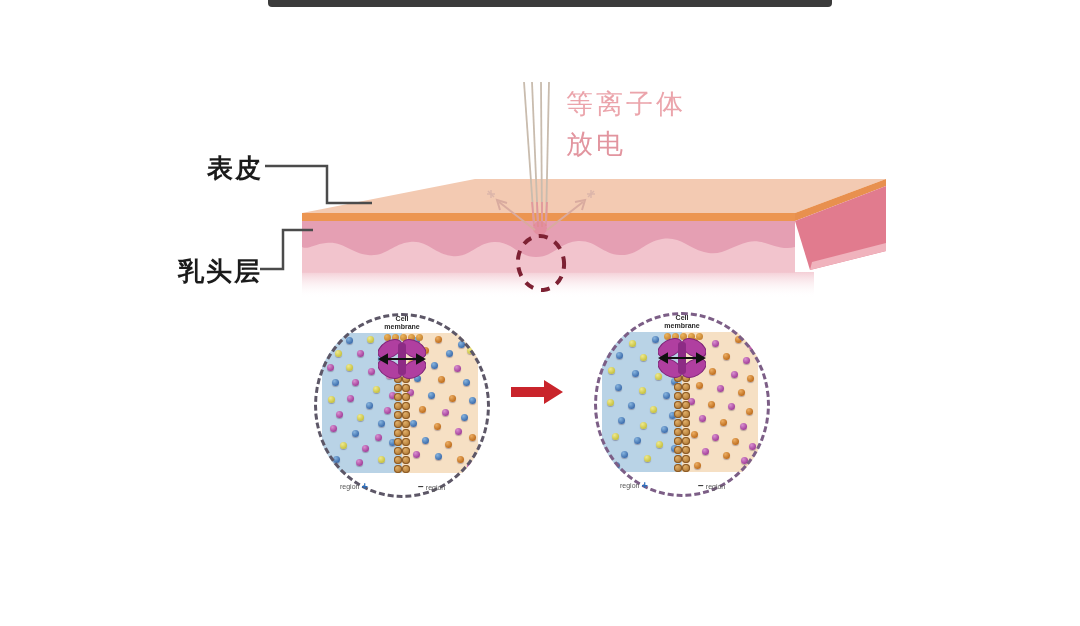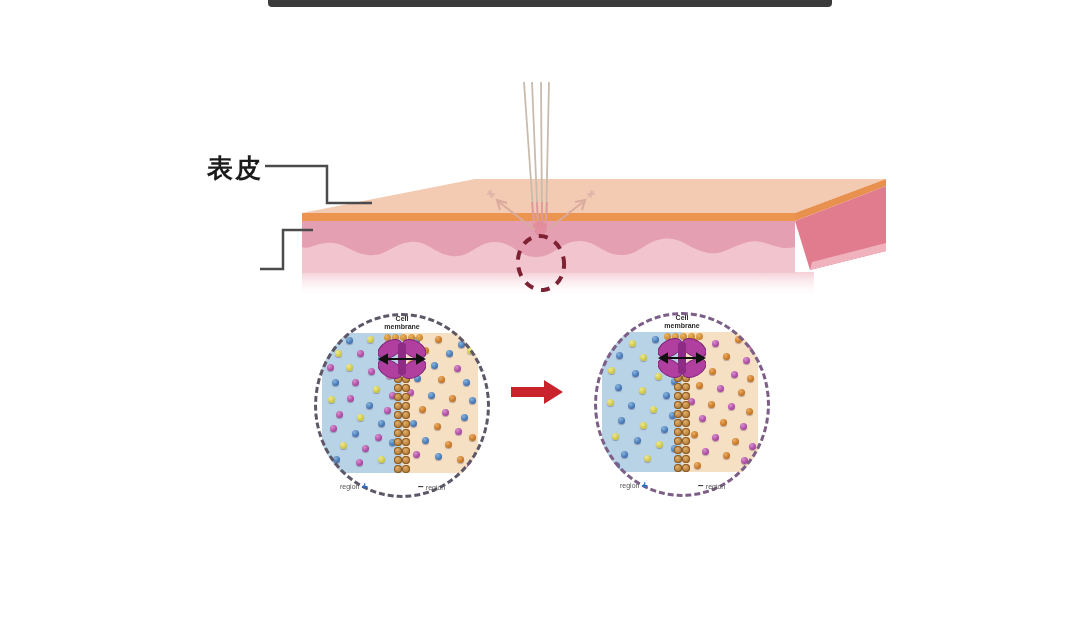--- a/index.html
+++ b/index.html
@@ -108,21 +108,26 @@
 
     <g stroke="#4b4b4b" stroke-width="2.5" fill="none">
       <polyline points="265,166 327,166 327,203 372,203"></polyline>
       <polyline points="260,269 283,269 283,230 313,230"></polyline>
     </g>
 
     <polygon fill="#c9242b" points="511,387 544,387 544,380 563,392 544,404 544,397 511,397"></polygon>
   </svg>
 
   <div class="lbl epi">表皮</div>
-
+  <div class="lbl pap">乳头层</div>
+
+  <div class="plasma">
+    <div class="l1">等离子体</div>
+    <div class="l2">放电</div>
+  </div>
 
   <div class="inset i0" id="inset0">
     <div class="inset-clip">
       <div class="half blue">
           <div class="dot cm" style="left: 6%; top: 4%;"></div>
           <div class="dot cb" style="left: 30%; top: 3%;"></div>
           <div class="dot cy" style="left: 56%; top: 2%;"></div>
           <div class="dot cm" style="left: 78%; top: 6%;"></div>
           <div class="dot cy" style="left: 16%; top: 12%;"></div>
           <div class="dot cm" style="left: 44%; top: 12%;"></div>

